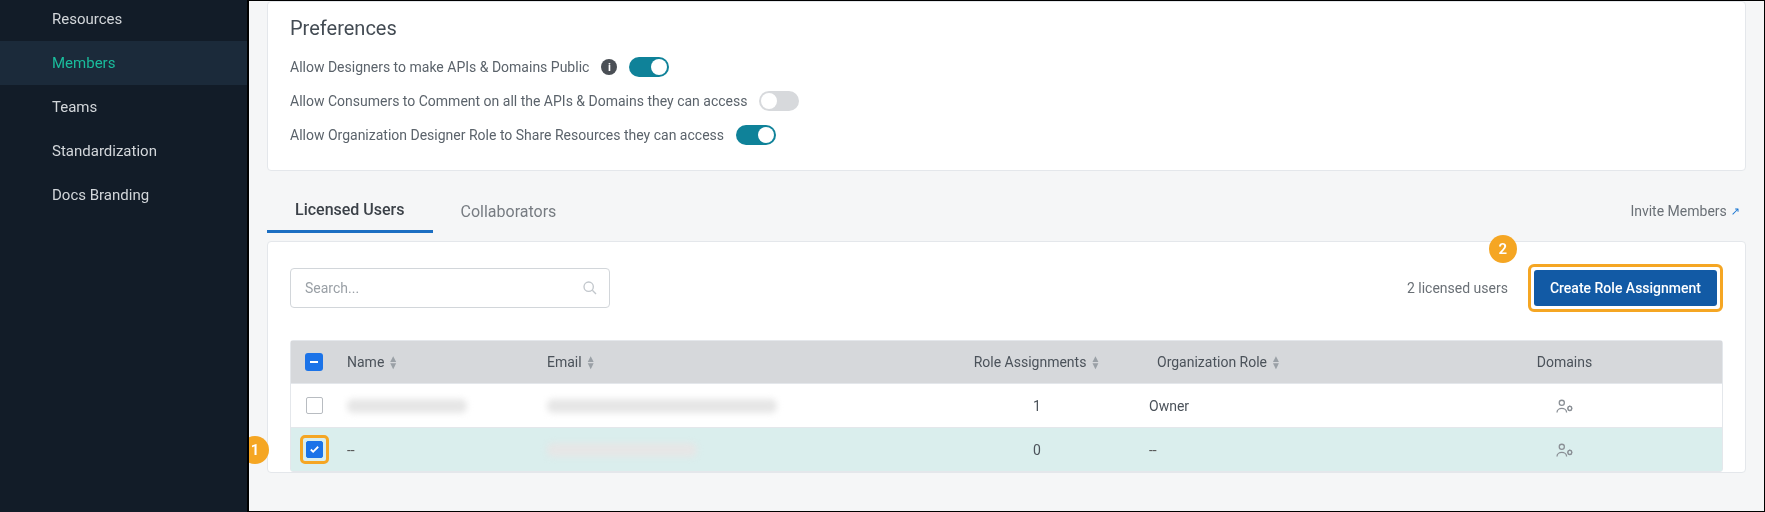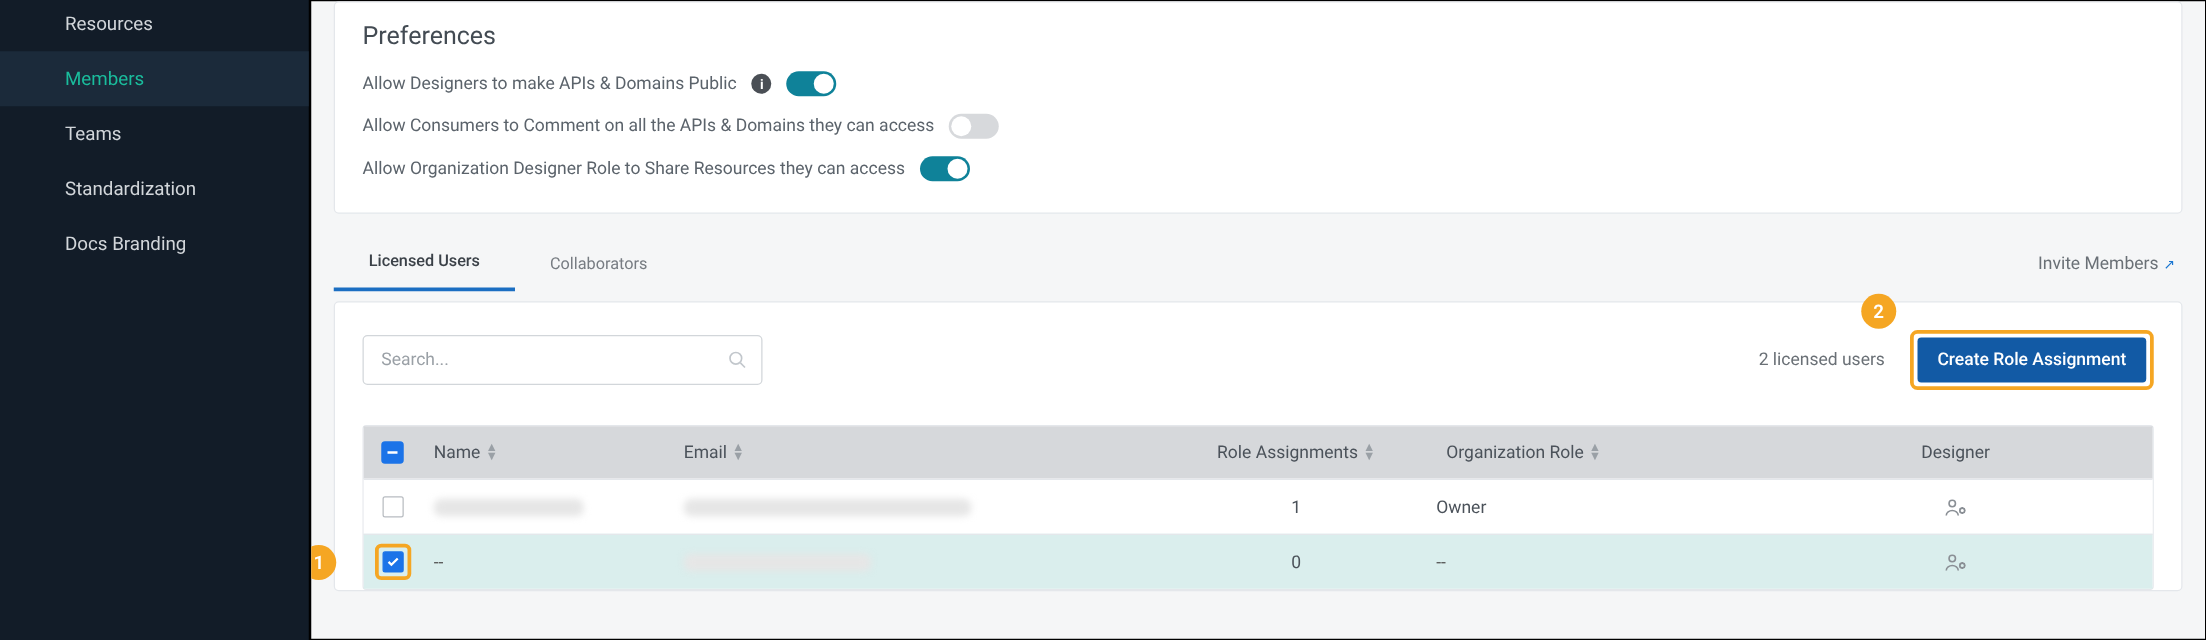--- a/index.html
+++ b/index.html
@@ -22,21 +22,21 @@
   .info-icon { width: 16px; height: 16px; border-radius: 50%; background: #4a4f55; color: #fff; font-size: 11px; display: inline-flex; align-items: center; justify-content: center; font-weight: 700; cursor: pointer; }
   .toggle { width: 40px; height: 20px; border-radius: 10px; position: relative; cursor: pointer; flex-shrink: 0; }
   .toggle.on { background: #0f8299; }
   .toggle.off { background: #d7d9dc; }
   .toggle .knob { width: 16px; height: 16px; border-radius: 50%; background: #fff; position: absolute; top: 2px; }
   .toggle.on .knob { right: 2px; }
   .toggle.off .knob { left: 2px; }
 
   
   .tabs-bar { display: flex; align-items: center; padding: 0 18px; height: 44px; margin-top: 6px; }
-  .tab { padding: 0 28px; height: 44px; display: flex; align-items: center; font-size: 13px; color: #777c82; cursor: pointer; }
+  .tab { padding: 0 28px; height: 44px; display: flex; align-items: center; font-size: 16px; color: #777c82; cursor: pointer; }
   .tab.active { color: #3b4148; border-bottom: 3px solid #1b6ec2; font-weight: 500; }
   .tabs-spacer { flex: 1; }
   .invite-link { color: #6a7076; font-size: 14px; cursor: pointer; display: flex; align-items: center; gap: 4px; padding-right: 6px; }
   .ext-icon { font-size: 11px; color: #1976d2; }
 
   
   .users-card { margin: 8px 18px 0 18px; background: #fff; border: 1px solid #e4e7eb; border-radius: 4px; padding: 22px 22px 0 22px; }
   .users-top { display: flex; align-items: center; gap: 16px; margin-bottom: 20px; }
   .search-wrap { position: relative; width: 320px; }
   .search-input { width: 100%; height: 40px; border: 1px solid #d2d6da; border-radius: 4px; padding: 0 36px 0 14px; font-size: 14px; color: #3b82f6; }
@@ -178,21 +178,21 @@
             </span>
         </div>
         <div class="th col-org-role">
           <span>Organization Role</span>
           <span class="sort-icon">
               <span>▲</span>
               <span>▼</span>
             </span>
         </div>
         <div class="th col-actions">
-          <span>Designer</span>
+          <span>Domains</span>
         </div>
       </div>
 
       <div class="trow">
         <div class="td col-chk">
           <span class="chk-box"></span>
         </div>
         <div class="td col-name">
             <span class="redact n1"></span>
           </div>

